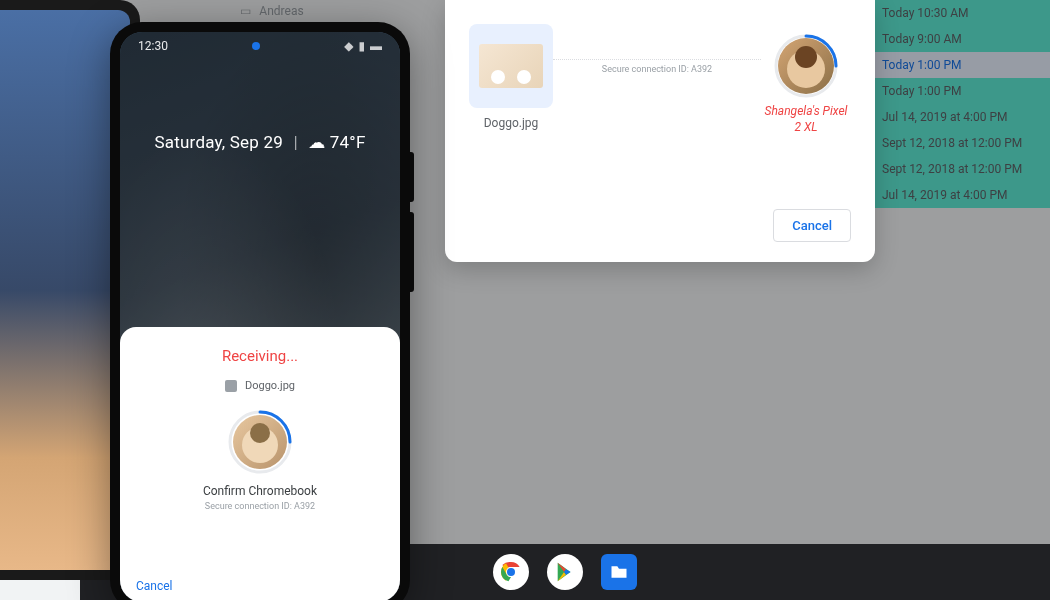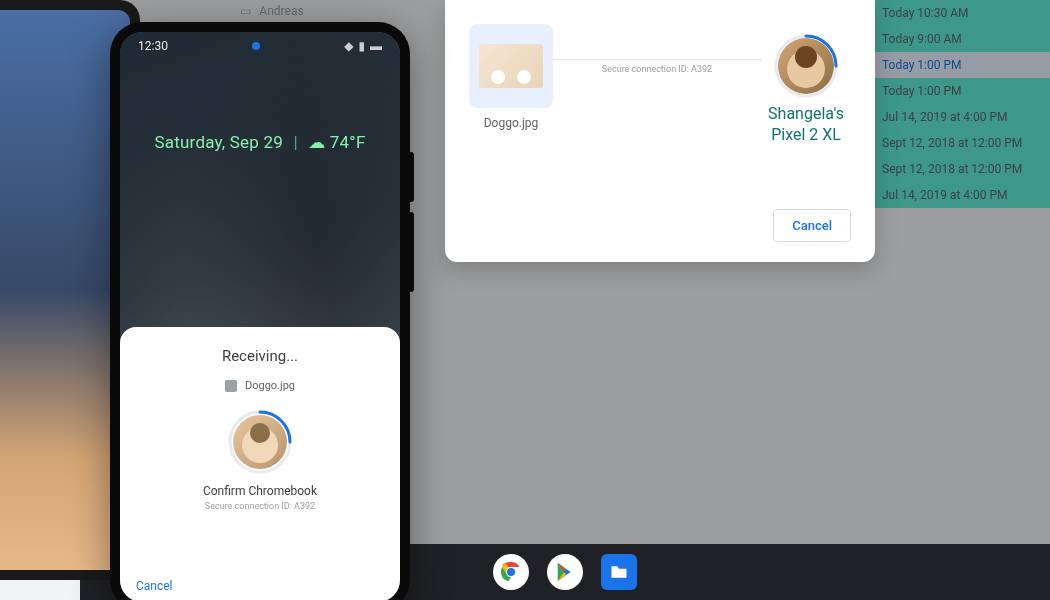--- a/index.html
+++ b/index.html
@@ -37,21 +37,21 @@
 
 .conn-line { flex: 1; height: 84px; display: flex; flex-direction: column; justify-content: center; align-items: center; position: relative; }
 .conn-dots { width: 100%; border-top: 1px dotted #dadce0; }
 .conn-text { font-size: 9px; color: #9aa0a6; margin-top: 4px; }
 
 .recipient { width: 90px; text-align: center; }
 .avatar-ring { width: 60px; height: 60px; border-radius: 50%; margin: 12px auto 8px; position: relative; }
 .avatar-ring svg { position: absolute; top: -4px; left: -4px; }
 .avatar-img { width: 56px; height: 56px; border-radius: 50%; background: linear-gradient(135deg,#d4a574,#8b6f47); position: absolute; top:2px; left:2px; overflow:hidden; }
 .avatar-img::after { content:''; position:absolute; left:50%; top:8px; transform:translateX(-50%); width:22px; height:22px; background:#6b4423; border-radius:50%; box-shadow: 0 12px 0 8px #e8c8a0; }
-.recipient-name { font-size: 16px; color: #0f766e; line-height: 1.3; }
+.recipient-name { font-size: 12px; color: #ef4444; line-height: 1.3; font-style: italic; }
 
 .dialog-actions { display: flex; justify-content: flex-end; gap: 10px; padding: 16px 24px 20px; }
 .btn { padding: 8px 18px; border-radius: 4px; font-size: 13px; font-weight: 500; cursor: pointer; }
 .btn-outline { background: #fff; border: 1px solid #dadce0; color: #1a73e8; }
 .btn-primary { background: #1a73e8; border: 1px solid #1a73e8; color: #fff; }
 
 
 .tablet-edge { position: absolute; left: 0; top: 0; width: 140px; height: 580px; background: #1a1a1a; border-radius: 0 20px 20px 0; overflow: hidden; }
 .tablet-edge .wall { position: absolute; inset: 10px 10px 10px 0; background: linear-gradient(180deg,#4a6fa5 0%,#374968 50%,#d4a574 80%,#e8b888 100%); border-radius: 0 12px 12px 0; }
 
@@ -62,26 +62,26 @@
 .phone-screen { width: 100%; height: 100%; background: #2a3f52; border-radius: 22px; overflow: hidden; position: relative; }
 .phone-wall { position: absolute; inset: 0; background: linear-gradient(160deg, #3a4d5f 0%, #4d5e6f 40%, #6b7b88 60%, #8a9199 100%); }
 .phone-wall::after{ content:''; position:absolute; inset:0; background: radial-gradient(ellipse at 30% 60%, rgba(255,255,255,0.15), transparent 50%), radial-gradient(ellipse at 70% 40%, rgba(0,0,0,0.2), transparent 50%);}
 .phone-darken { position: absolute; inset: 0; background: rgba(0,0,0,0.45); }
 
 .status-bar { position: absolute; top: 0; left: 0; right: 0; height: 28px; display: flex; align-items: center; justify-content: space-between; padding: 0 18px; color: rgba(255,255,255,0.9); font-size: 12px; z-index:2;}
 .status-bar .notch { width: 8px; height: 8px; background: #1a73e8; border-radius: 50%; }
 .status-right { display:flex; gap:5px; align-items:center; }
 .status-right span { opacity: 0.85; }
 
-.lock-info { position: absolute; top: 100px; left: 0; right: 0; text-align: center; color: #86efac; z-index:2; }
+.lock-info { position: absolute; top: 100px; left: 0; right: 0; text-align: center; color: #ffffff; z-index:2; }
 .lock-date { font-size: 17px; font-weight: 400; letter-spacing: 0.2px; }
 .lock-date .sep { margin: 0 6px; opacity: 0.6; }
 
 .sheet { position: absolute; left: 0; right: 0; bottom: 0; height: 275px; background: #fff; border-radius: 16px 16px 0 0; padding: 20px 16px 10px; text-align: center; z-index:3; }
-.sheet h3 { font-size: 15px; font-weight: 400; color: #404040; margin-bottom: 14px; }
+.sheet h3 { font-size: 15px; font-weight: 400; color: #ef4444; margin-bottom: 14px; }
 .sheet .file-row { display: flex; align-items: center; justify-content: center; gap: 8px; font-size: 11px; color: #5f6368; margin-bottom: 20px; }
 .sheet .file-icon { width: 12px; height: 12px; background: #9aa0a6; border-radius: 2px; }
 .sheet .sender-ava { width: 60px; height: 60px; margin: 0 auto 12px; position: relative; }
 .sheet .sender-ava svg { position: absolute; top:-4px; left:-4px; }
 .sheet .sender-img { width: 54px; height: 54px; border-radius: 50%; background: linear-gradient(135deg,#e8c8a0,#b8936b); position:absolute; top:3px; left:3px; overflow:hidden; }
 .sheet .sender-img::after{ content:''; position:absolute; left:50%; top:8px; transform:translateX(-50%); width:20px; height:20px; background:#8b6f47; border-radius:50%; box-shadow: 0 12px 0 8px #f0d8b8;}
 .sheet .sender-name { font-size: 12px; color: #3c4043; margin-bottom: 3px; }
 .sheet .sender-id { font-size: 9px; color: #9aa0a6; }
 .sheet .sheet-actions { position: absolute; bottom: 8px; left: 16px; }
 .sheet .link { font-size: 12px; color: #1a73e8; }

